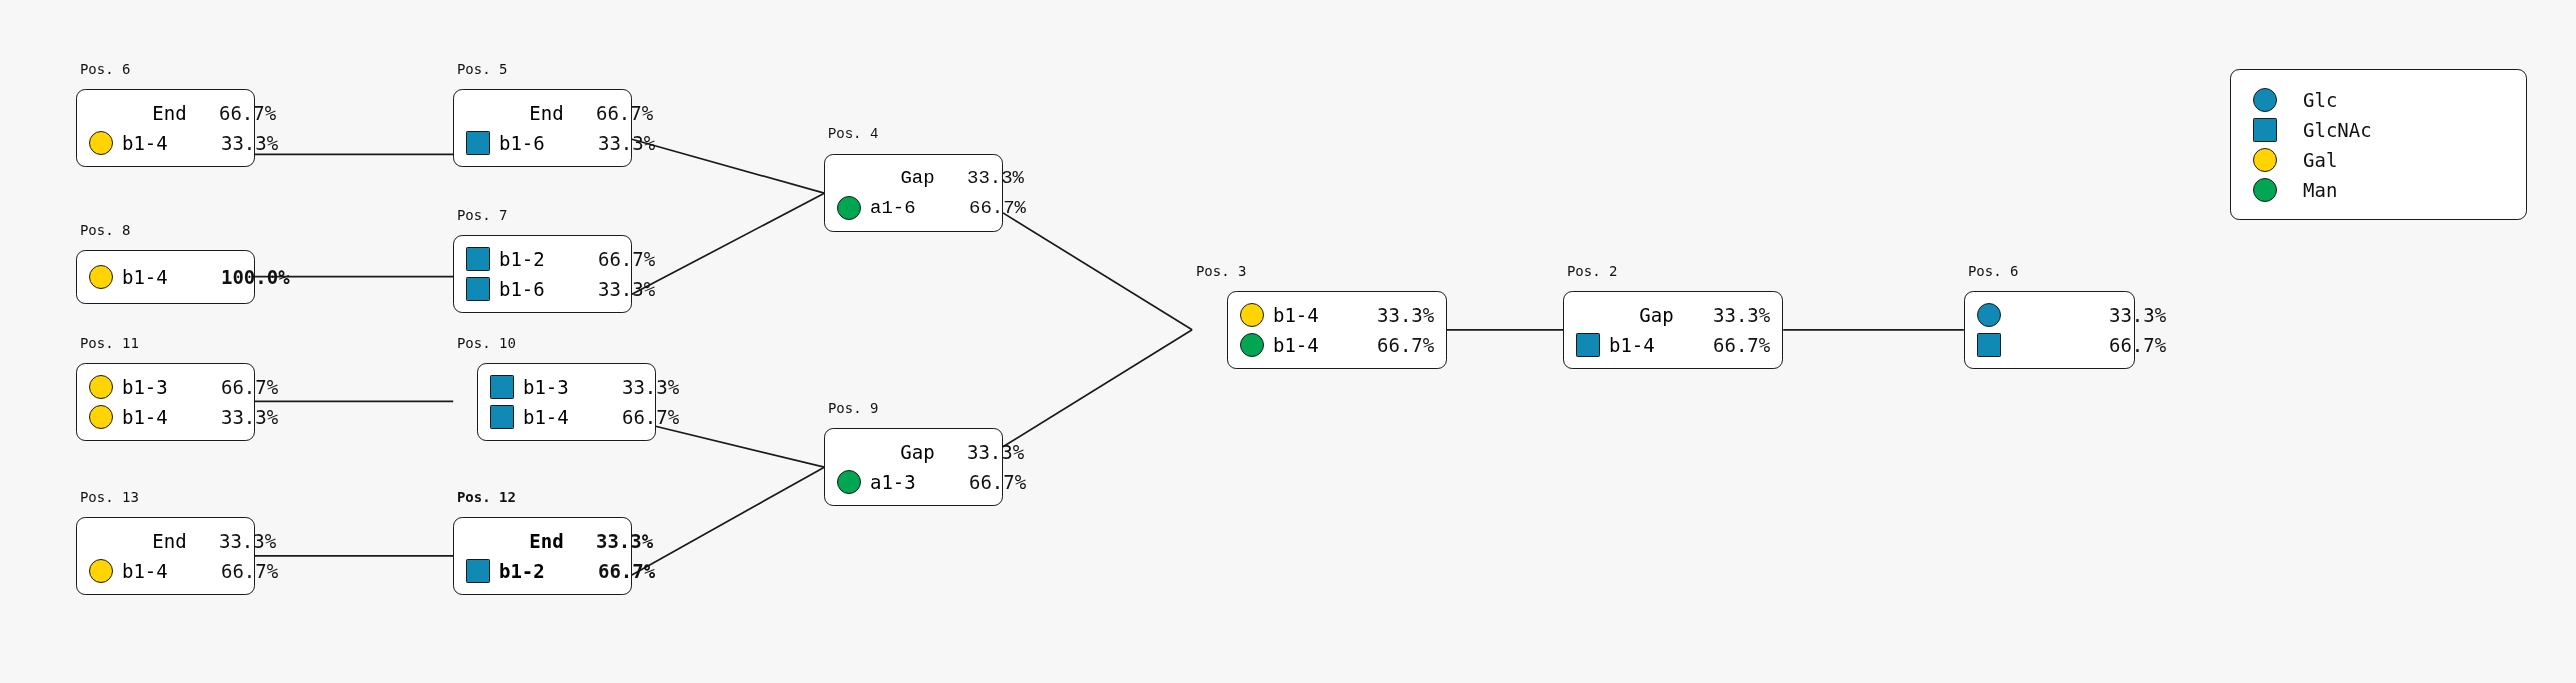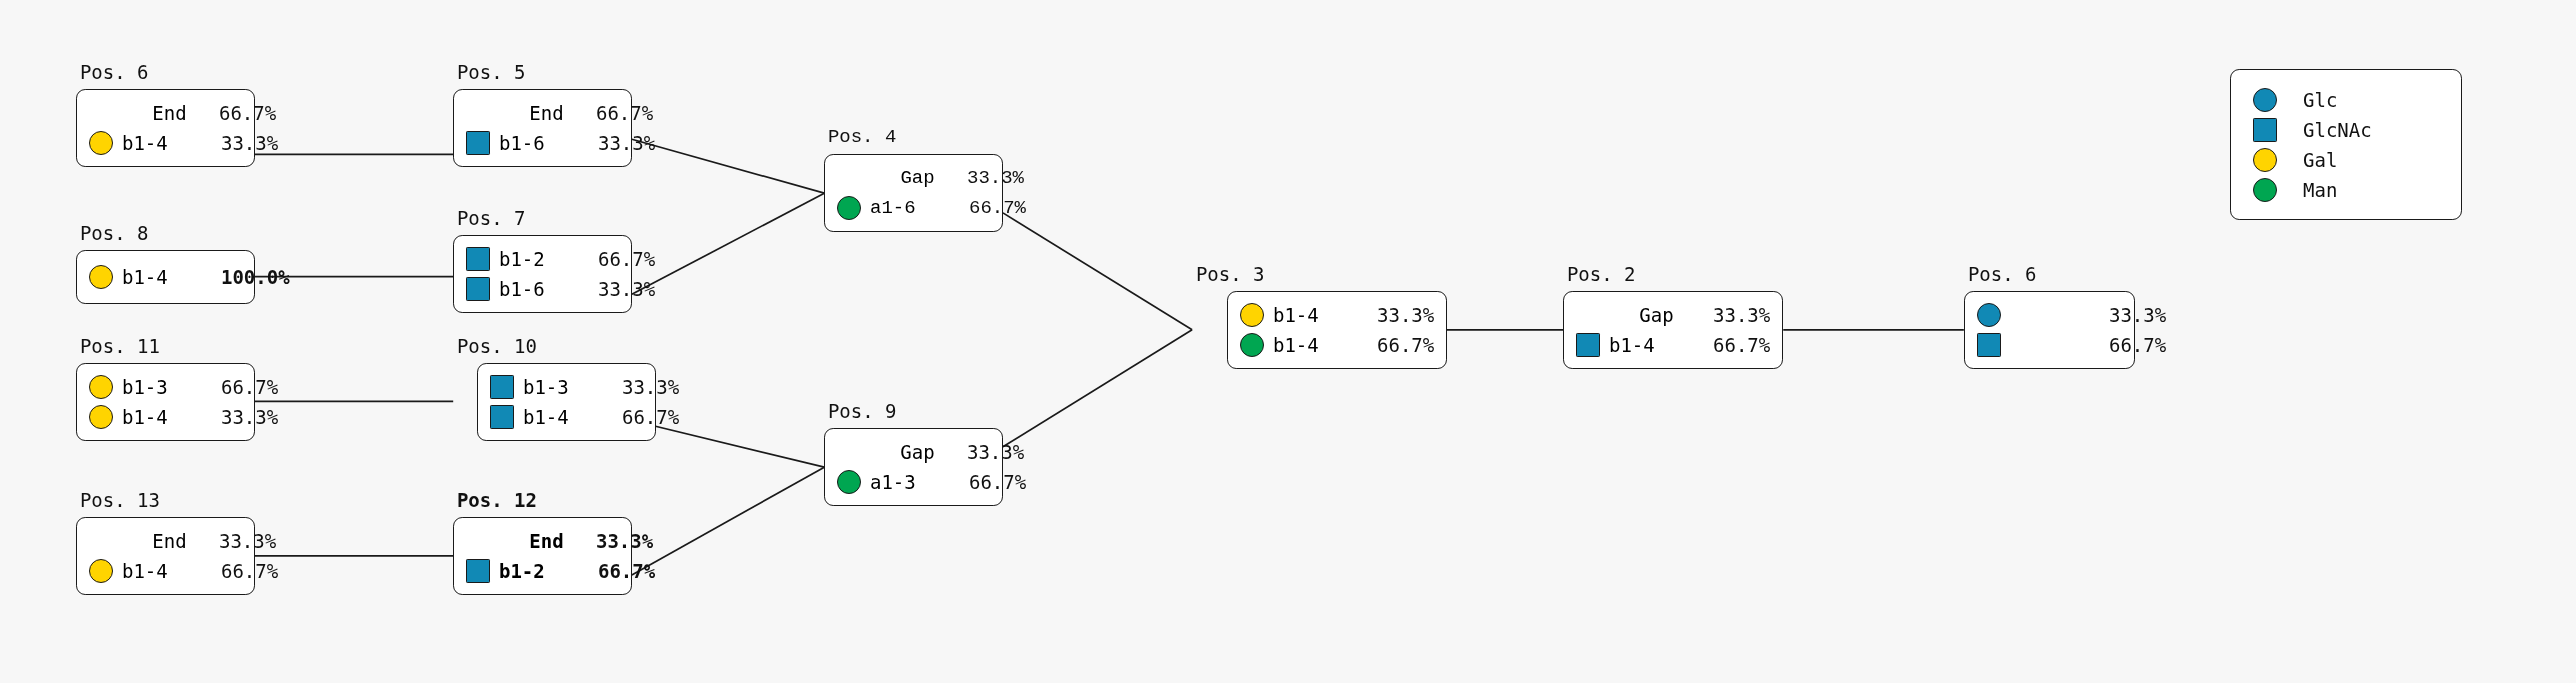--- a/index.html
+++ b/index.html
@@ -7,21 +7,21 @@
     width:2576px;height:684px;
     background:#f7f7f7;
     font-family:"DejaVu Sans Mono","Liberation Mono",monospace;
     overflow:hidden;position:relative;
   }
   #canvas{position:absolute;left:0;top:0;width:2576px;height:684px;}
   svg.edges{position:absolute;left:0;top:0;width:2576px;height:684px;pointer-events:none;}
   .node{position:absolute;}
   .node-label{
     position:absolute;left:3.9px;top:-27.6px;
-    font-size:19px;color:#111;white-space:nowrap;letter-spacing:0px;
+    font-size:14px;color:#111;white-space:nowrap;letter-spacing:0px;
   }
   .node-box{
     box-sizing:border-box;
     background:#ffffff;
     border:1.6px solid #1a1a1a;
     border-radius:9.2px;
     width:100%;height:100%;
     display:flex;flex-direction:column;justify-content:center;
     padding:0 11.8px;
   }
@@ -259,21 +259,21 @@
             <span class="pct">33.3%</span>
           </div>
           <div class="row">
             <span class="swatch square" style="background: rgb(17, 137, 181);"></span>
             <span class="link"></span>
             <span class="pct">66.7%</span>
           </div>
         </div>
       </div>
     </div>
-  <div id="legend" style="left: 2230px; top: 69px; width: 232px; height: 151px;">
+  <div id="legend" style="left: 2230px; top: 69px; width: 297px; height: 151px;">
 
     <div class="node-box">
       <div id="legend-rows">
           <div class="legend-row">
             <span class="swatch circle" style="background: rgb(17, 137, 181);"></span>
             <span class="legend-label">Glc</span>
           </div>
           <div class="legend-row">
             <span class="swatch square" style="background: rgb(17, 137, 181);"></span>
             <span class="legend-label">GlcNAc</span>

